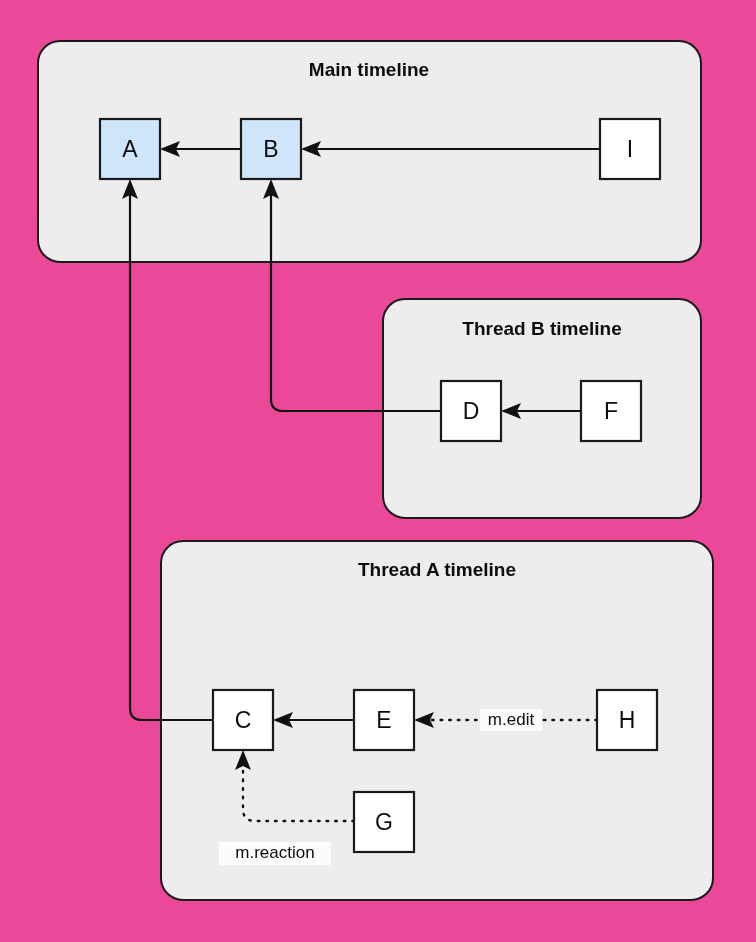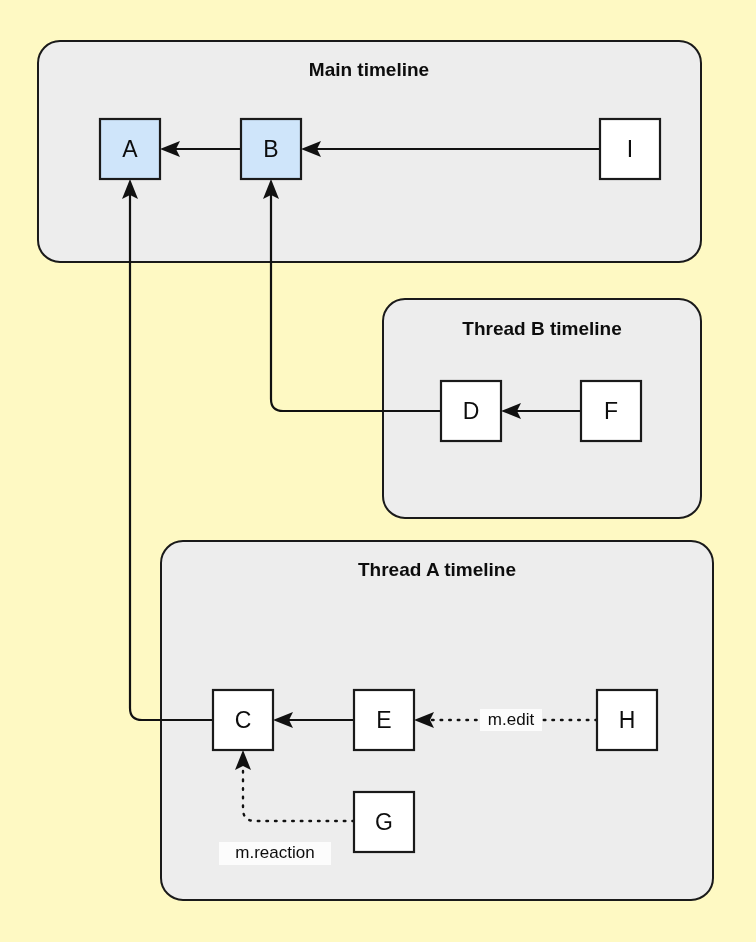--- a/index.html
+++ b/index.html
@@ -7,21 +7,21 @@
     padding: 0;
     background: #ffffff;
   }
   body {
     font-family: "Liberation Sans", sans-serif;
   }
   #stage {
     position: relative;
     width: 756px;
     height: 942px;
-    background: #fef9c3;
+    background: #ec4899;
     overflow: hidden;
   }
   svg#diagram {
     position: absolute;
     left: 0;
     top: 0;
     width: 756px;
     height: 942px;
     display: block;
   }

